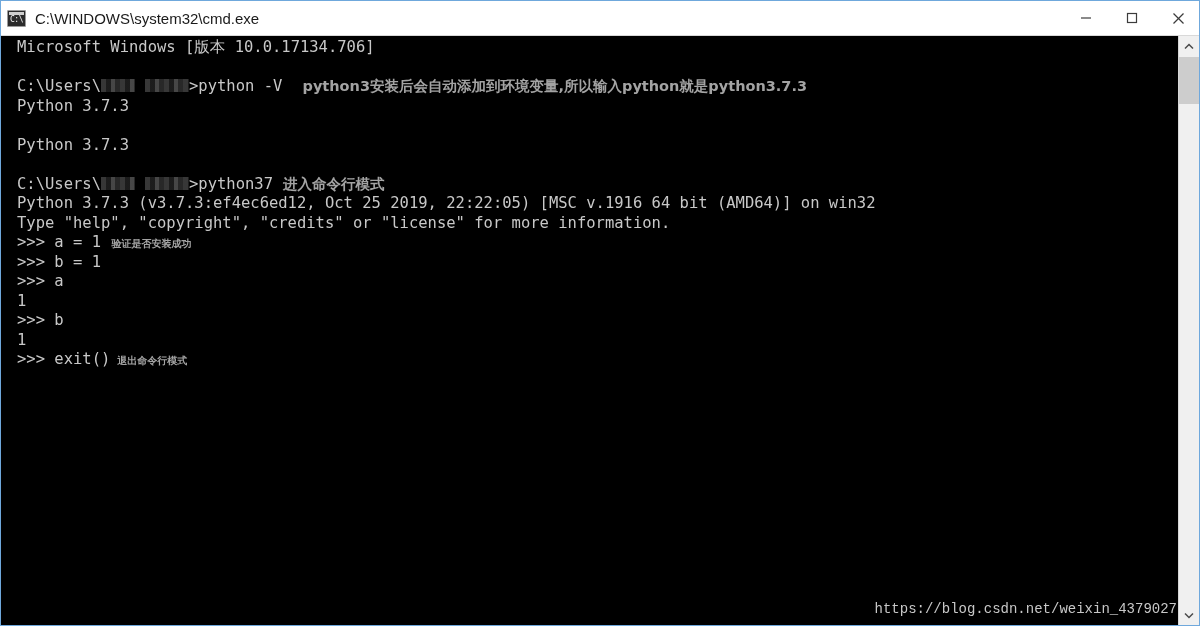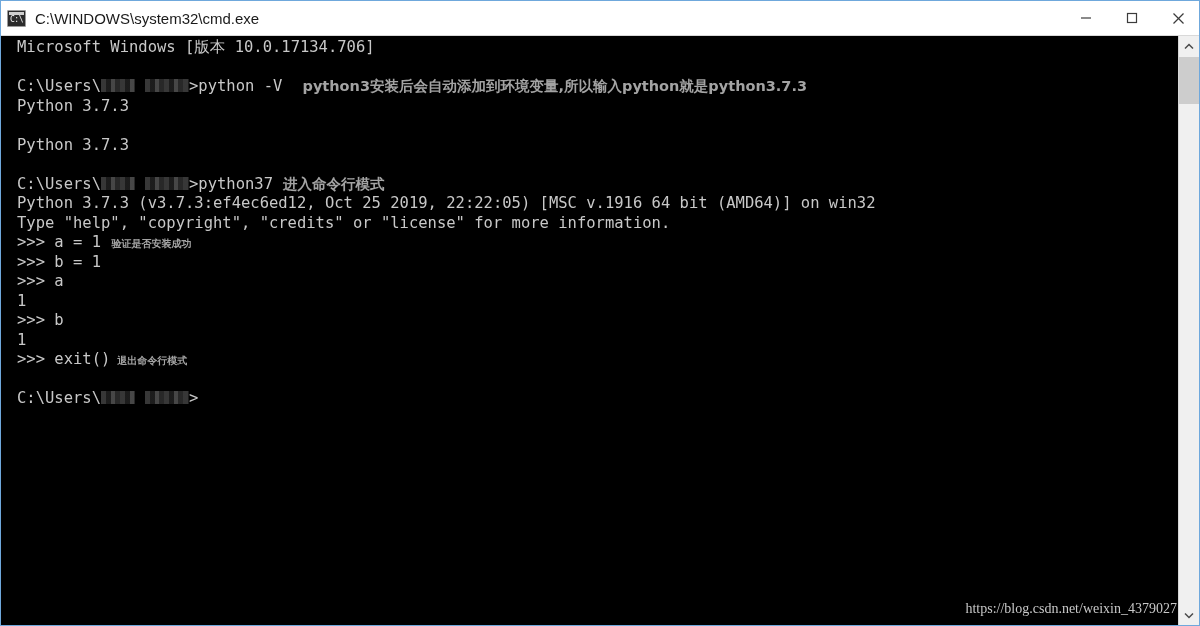--- a/index.html
+++ b/index.html
@@ -144,21 +144,21 @@
     font-size: 10px;
   }
 
   
   .watermark {
     position: absolute;
     right: 24px;
     bottom: 8px;
     color: #d9d9d9;
     font-size: 14px;
-    font-family: Liberation Serif, serif;
+    font-family: Liberation Mono, monospace;
     white-space: nowrap;
     opacity: 0.92;
   }
 
   
   .scrollbar {
     position: absolute;
     right: 0;
     top: 35px;
     width: 21px;
@@ -241,21 +241,20 @@
       <div class="line"><span>&gt;&gt;&gt; a = 1</span><span class="annot annot-sm">   <span>验证是否安装成功</span></span></div>
       <div class="line"><span>&gt;&gt;&gt; b = 1</span></div>
       <div class="line"><span>&gt;&gt;&gt; a</span></div>
       <div class="line"><span>1</span></div>
       <div class="line"><span>&gt;&gt;&gt; b</span></div>
       <div class="line"><span>1</span></div>
       <div class="line"><span>&gt;&gt;&gt; exit()</span><span class="annot annot-sm">  <span>退出命令行模式</span></span></div>
 
       <div class="line blank"> </div>
 
-      <div class="line"><span>C:\Users\</span><span class="mosaic m1"></span><span class="mosaic sp"></span><span class="mosaic m2"></span><span>&gt;</span></div>
 
     </div>
 
     <div class="watermark">https://blog.csdn.net/weixin_4379027</div>
   </div>
 
   <div class="scrollbar">
     <div class="sb-arrow up">
       <svg width="10" height="7" viewBox="0 0 10 7">
         <polyline points="1,5.5 5,1.5 9,5.5" fill="none" stroke="#4a4a4a" stroke-width="1.5"></polyline>

